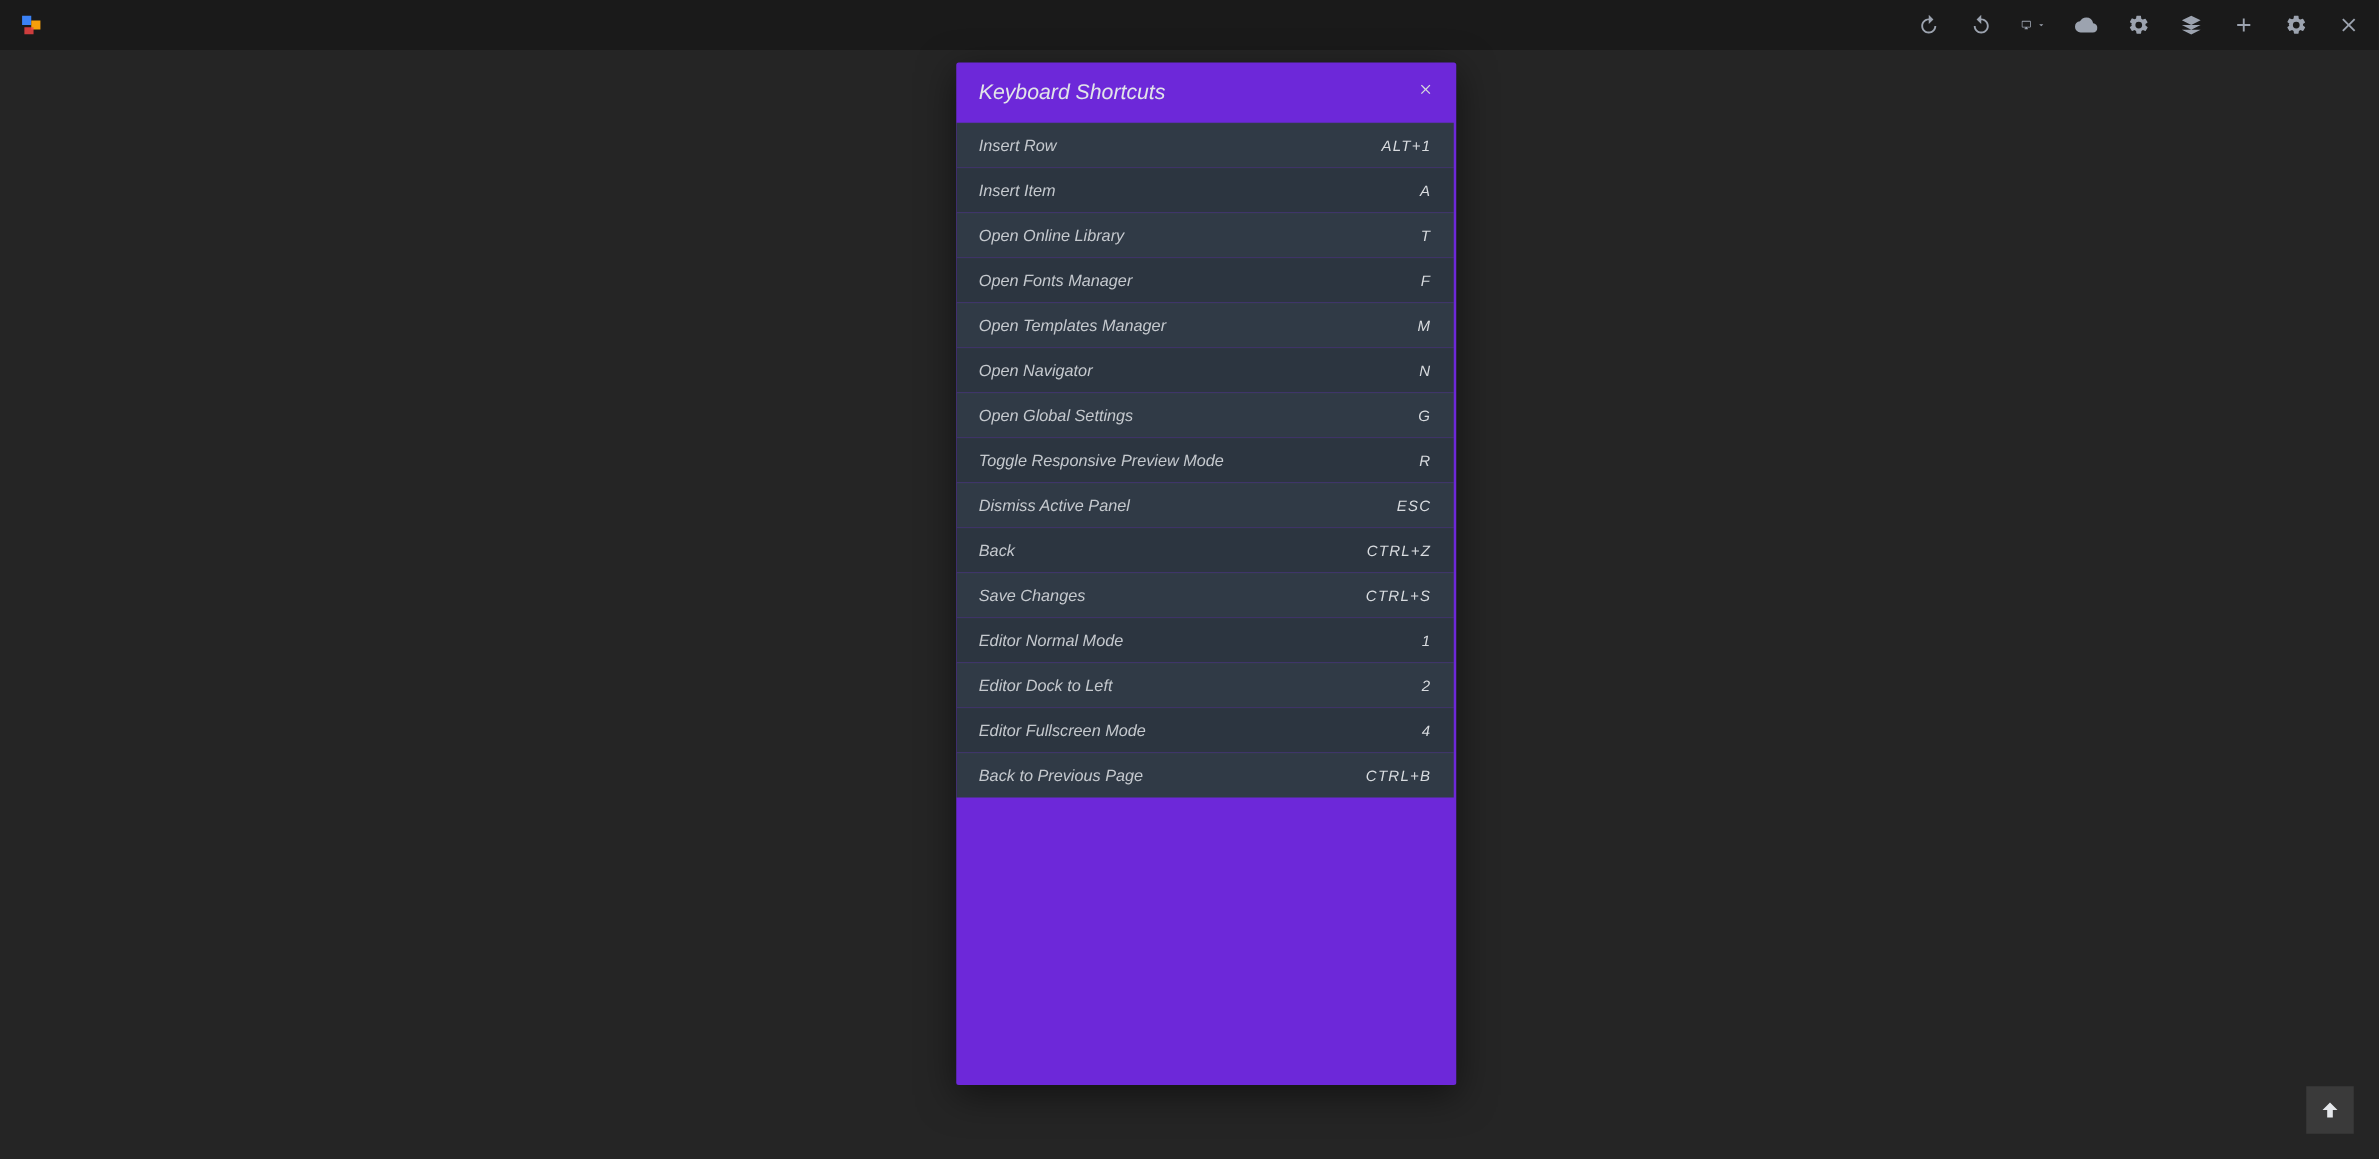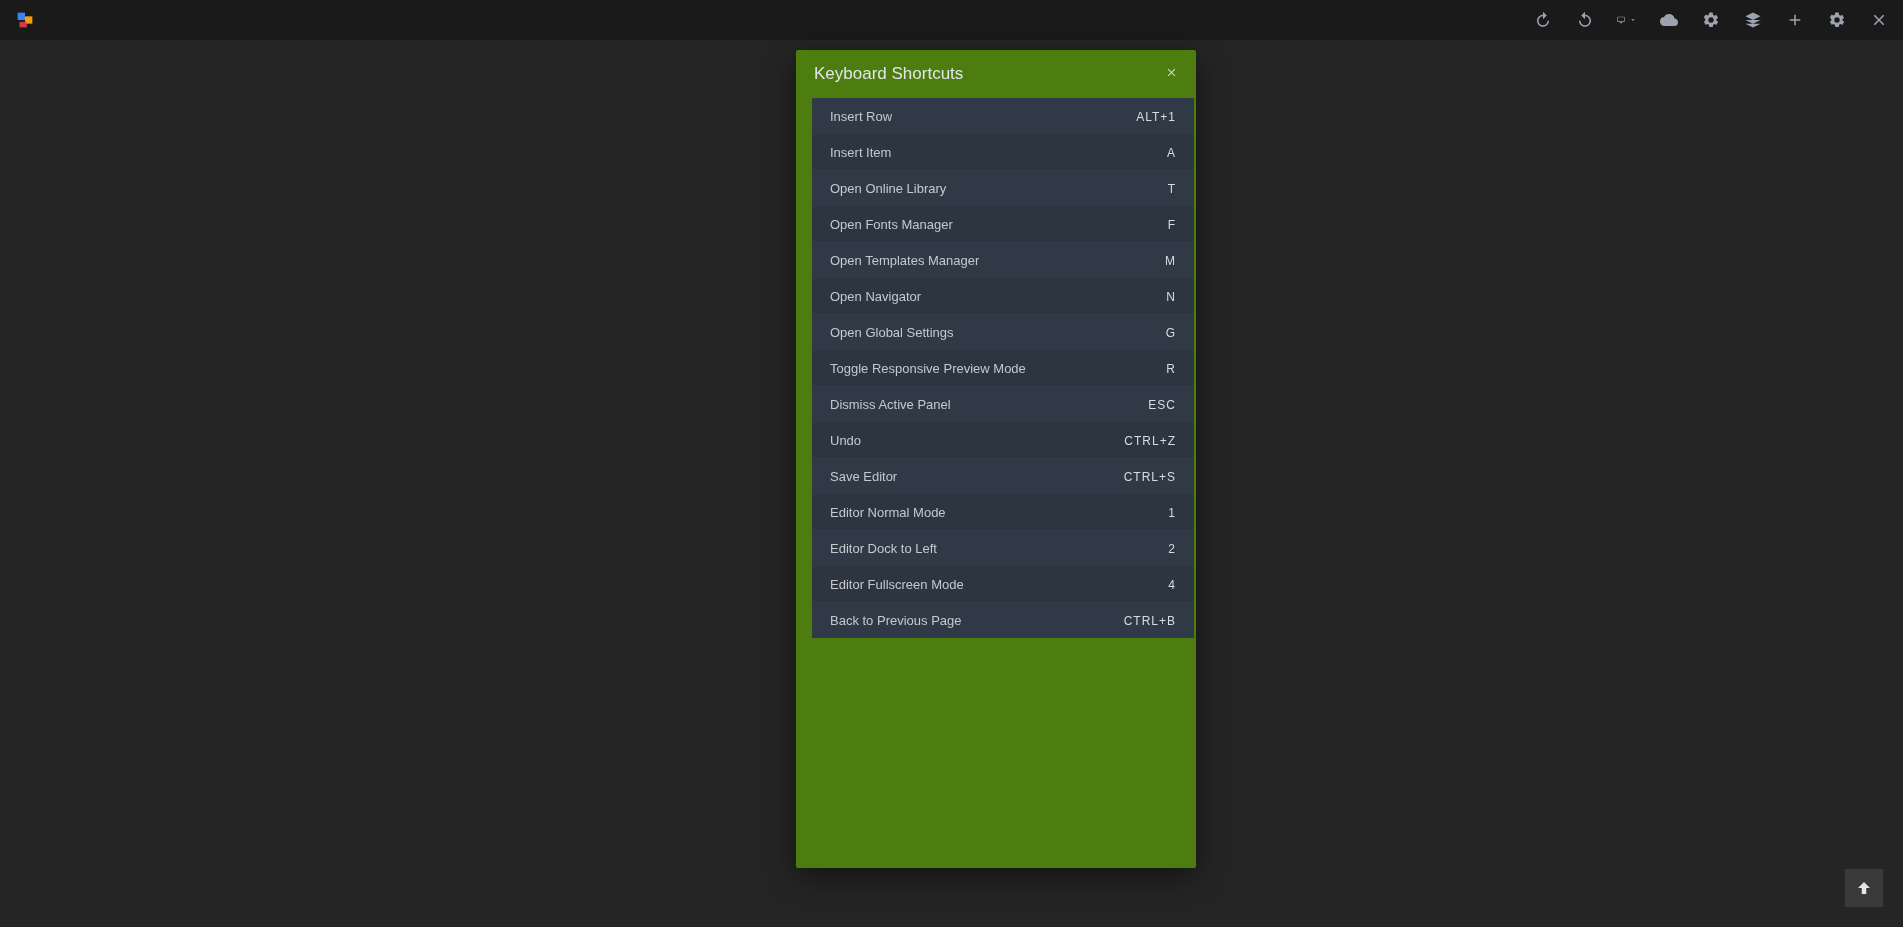--- a/index.html
+++ b/index.html
@@ -57,27 +57,28 @@
   display: flex;
   align-items: center;
   gap: 4px;
 }
 .chevron-small {
   width: 8px;
   height: 8px;
 }
 .modal {
   position: absolute;
-  left: 796px;
+  left: 765px;
   top: 50px;
   width: 400px;
-  background: #4d7c0f;
+  background: #6d28d9;
   color: #d4d7db;
   box-shadow: 0 8px 30px rgba(0,0,0,0.5);
   border-radius: 2px;
+  font-style: italic;
 }
 .modal-header {
   display: flex;
   justify-content: space-between;
   align-items: center;
   padding: 14px 18px 14px 18px;
 }
 .modal-title {
   font-size: 17px;
   font-weight: 400;
@@ -85,21 +86,20 @@
 }
 .modal-close {
   cursor: pointer;
   color: #d4d7db;
   font-size: 16px;
 }
 .modal-body {
   height: 770px;
   overflow-y: auto;
   padding-right: 2px;
-  margin-left: 16px;
 }
 .modal-body::-webkit-scrollbar {
   width: 6px;
 }
 .modal-body::-webkit-scrollbar-track {
   background: #2c3540;
 }
 .modal-body::-webkit-scrollbar-thumb {
   background: #4a5561;
   border-radius: 3px;
@@ -250,25 +250,25 @@
       </div>
       <div class="shortcut-row">
         <span class="shortcut-label">Toggle Responsive Preview Mode</span>
         <span class="shortcut-key">R</span>
       </div>
       <div class="shortcut-row">
         <span class="shortcut-label">Dismiss Active Panel</span>
         <span class="shortcut-key">ESC</span>
       </div>
       <div class="shortcut-row">
-        <span class="shortcut-label">Undo</span>
+        <span class="shortcut-label">Back</span>
         <span class="shortcut-key">CTRL+Z</span>
       </div>
       <div class="shortcut-row">
-        <span class="shortcut-label">Save Editor</span>
+        <span class="shortcut-label">Save Changes</span>
         <span class="shortcut-key">CTRL+S</span>
       </div>
       <div class="shortcut-row">
         <span class="shortcut-label">Editor Normal Mode</span>
         <span class="shortcut-key">1</span>
       </div>
       <div class="shortcut-row">
         <span class="shortcut-label">Editor Dock to Left</span>
         <span class="shortcut-key">2</span>
       </div>

